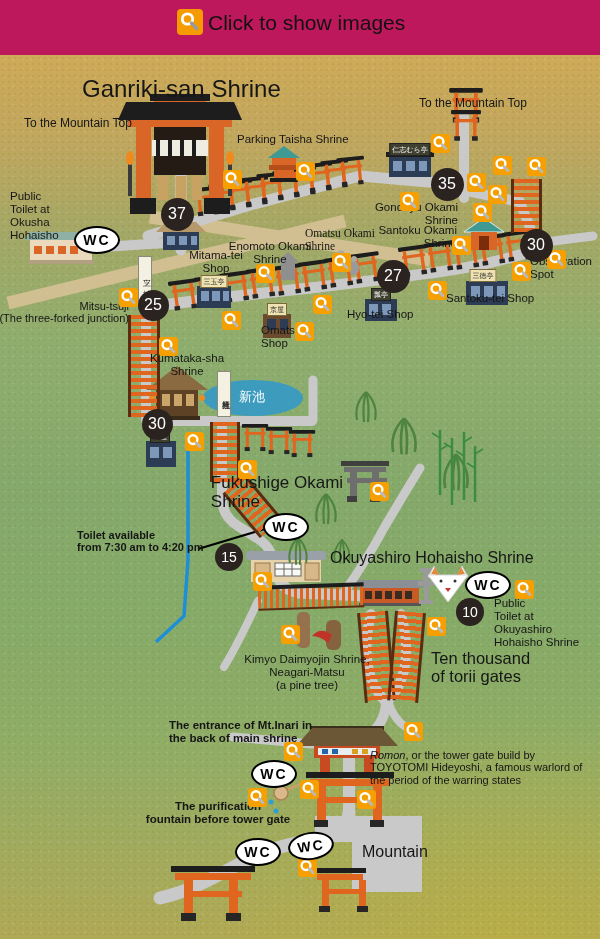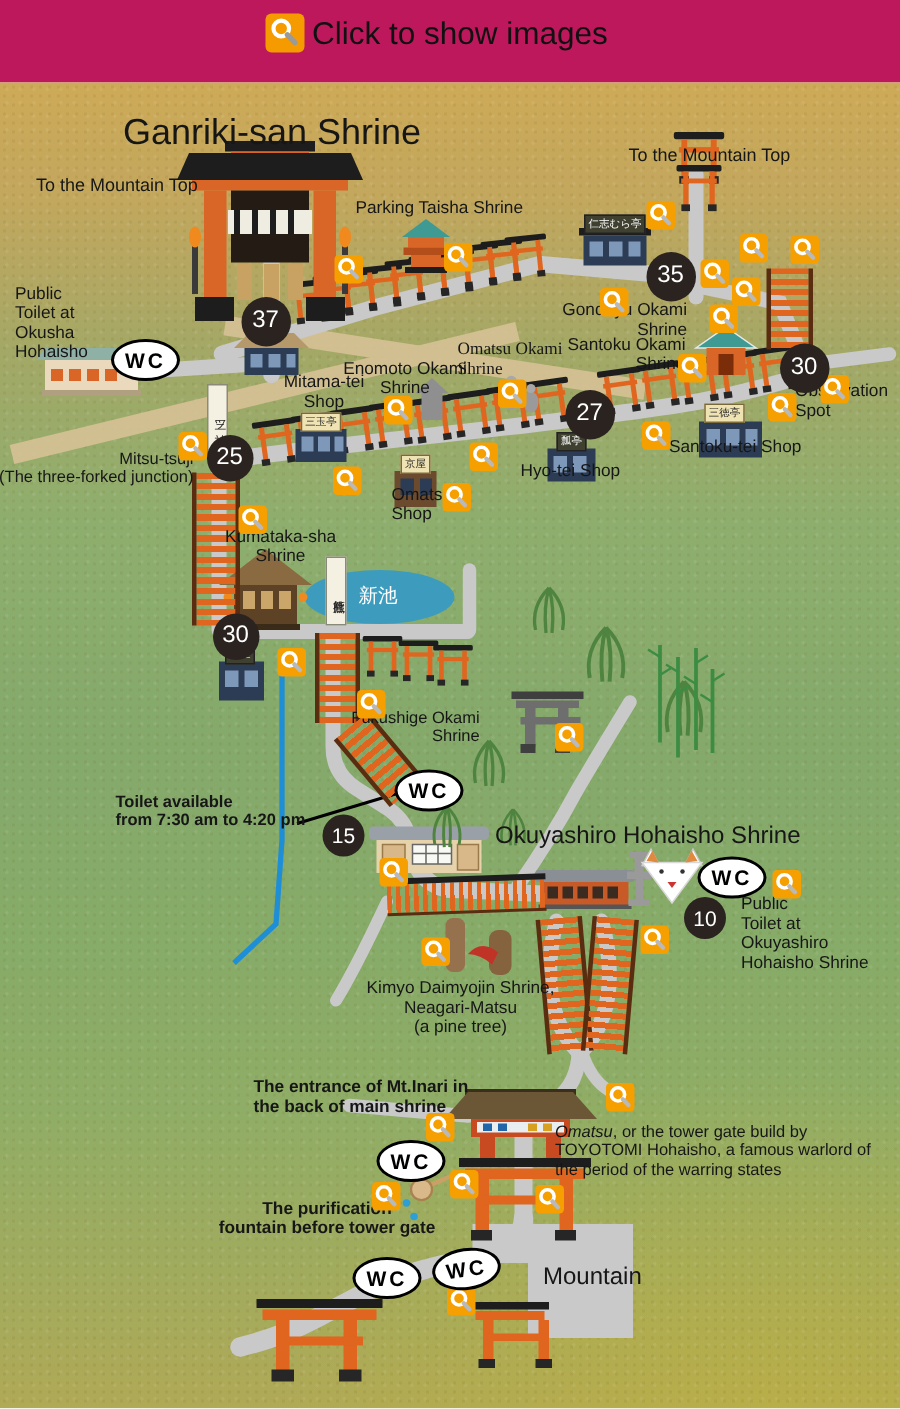--- a/index.html
+++ b/index.html
@@ -404,35 +404,37 @@
 Spot</div>
       <div class="lbl" style="left: 129px; top: 300px; font-size: 11px; transform: translateX(-100%); text-align: right;">Mitsu-tsuji
 (The three-forked junction)</div>
       <div class="lbl" style="left: 446px; top: 292px; font-size: 11.5px;">Santoku-tei Shop</div>
       <div class="lbl" style="left: 347px; top: 308px; font-size: 11.5px;">Hyo-tei Shop</div>
       <div class="lbl" style="left: 261px; top: 324px; font-size: 11.5px;">Omatsu
 Shop</div>
       <div class="lbl" style="left: 187px; top: 352px; font-size: 11.5px; transform: translateX(-50%); text-align: center;">Kumataka-sha
 Shrine</div>
       <div class="lbl" style="left: 252px; top: 390px; font-size: 13px; color: rgb(255, 255, 255); transform: translateX(-50%); text-align: center;">新池</div>
-      <div class="lbl" style="left: 277px; top: 473px; font-size: 11px; transform: translateX(-50%); text-align: right;">Fukushige Okami
+      <div class="lbl" style="left: 277px; top: 473px; font-size: 17px; transform: translateX(-50%); text-align: left;">Fukushige Okami
 Shrine</div>
       <div class="lbl" style="left: 77px; top: 529px; font-size: 11px; font-weight: 700;">Toilet available
 from 7:30 am to 4:20 pm</div>
       <div class="lbl" style="left: 330px; top: 549px; font-size: 16px;">Okuyashiro Hohaisho Shrine</div>
       <div class="lbl" style="left: 494px; top: 597px; font-size: 11.5px;">Public
 Toilet at
 Okuyashiro
 Hohaisho Shrine</div>
+      <div class="lbl" style="left: 431px; top: 649px; font-size: 16.5px;">Ten thousand
+of torii gates</div>
       <div class="lbl" style="left: 169px; top: 719px; font-size: 11.5px; font-weight: 700;">The entrance of Mt.Inari in
 the back of main shrine</div>
       <div class="lbl" style="left: 307px; top: 653px; font-size: 11.5px; transform: translateX(-50%); text-align: center;">Kimyo Daimyojin Shrine,
 Neagari-Matsu
 (a pine tree)</div>
-      <div class="lbl" style="left: 370px; top: 749px; font-size: 11px; width: 224px;"><span style="font-style: italic;">Omatsu</span><span>, or the tower gate build by TOYOTOMI Hohaisho, a famous warlord of the period of the warring states</span></div>
+      <div class="lbl" style="left: 370px; top: 749px; font-size: 11px; width: 224px;"><span style="font-style: italic;">Romon</span><span>, or the tower gate build by TOYOTOMI Hideyoshi, a famous warlord of the period of the warring states</span></div>
       <div class="lbl" style="left: 218px; top: 800px; font-size: 11.5px; font-weight: 700; transform: translateX(-50%); text-align: center;">The purification
 fountain before tower gate</div>
       <div class="lbl" style="left: 362px; top: 843px; font-size: 16px;">Mountain</div>
       <div class="sign dark" style="left: 410px; top: 143px;">仁志むら亭</div>
       <div class="sign light" style="left: 214px; top: 275px;">三玉亭</div>
       <div class="sign light" style="left: 483px; top: 269px;">三徳亭</div>
       <div class="sign dark" style="left: 381px; top: 288px;">瓢亭</div>
       <div class="sign light" style="left: 277px; top: 303px;">京屋</div>
       <div class="sign dark" style="left: 160px; top: 430px;">竹屋</div>
       <div class="sign vert" style="left: 145px; top: 256px;">三ツ社</div>

